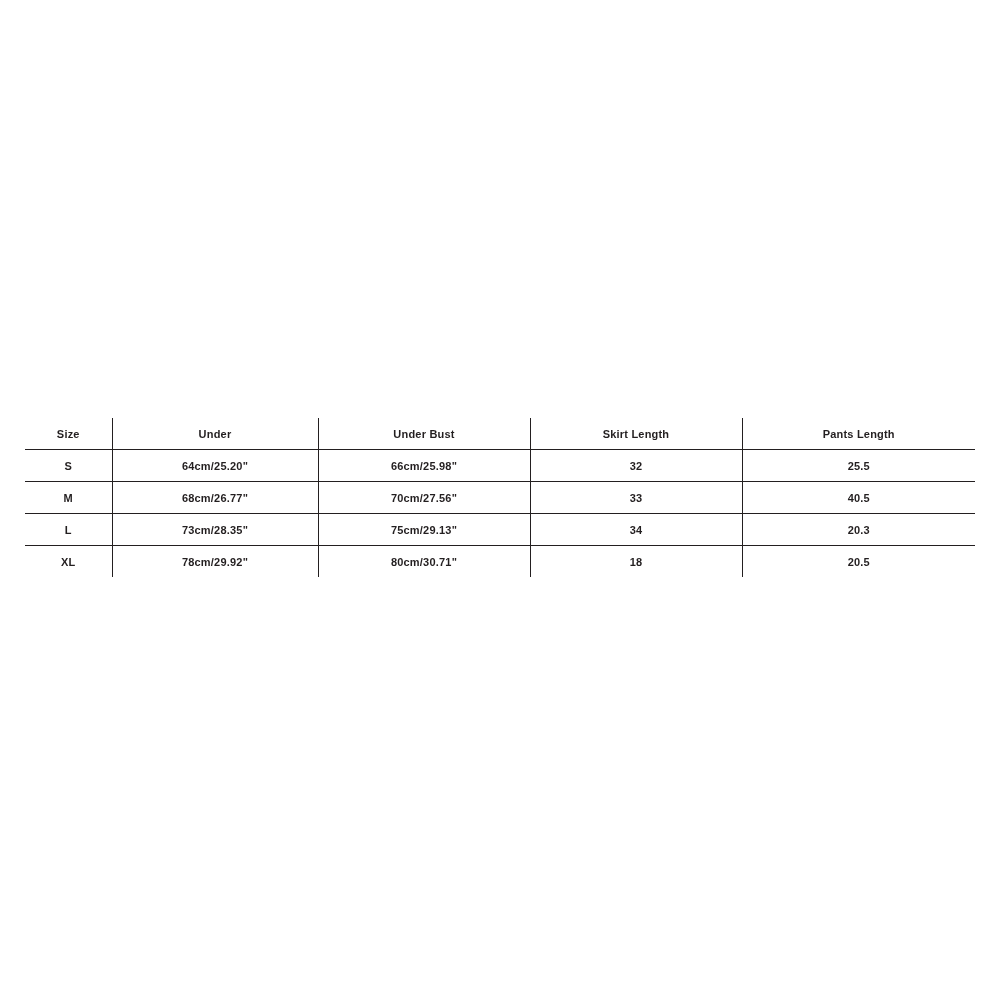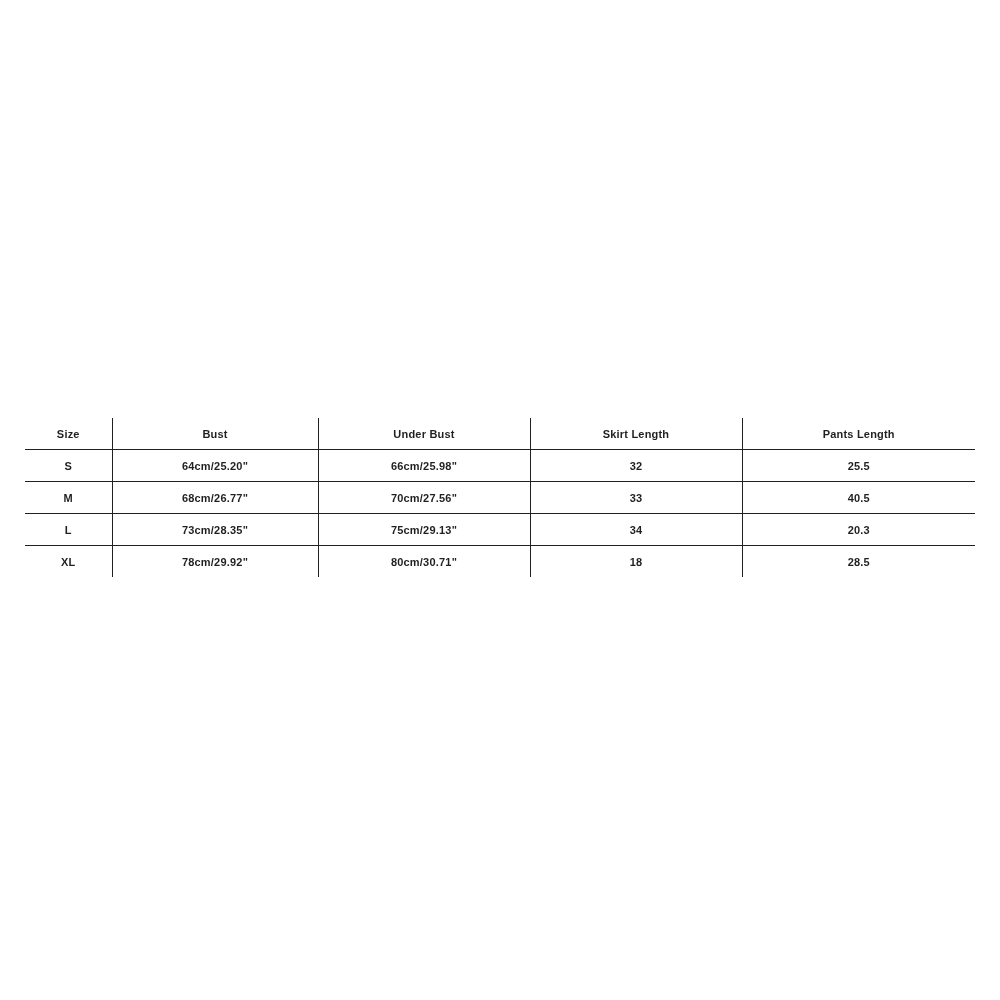--- a/index.html
+++ b/index.html
@@ -82,21 +82,21 @@
       <colgroup>
         <col class="col0">
         <col class="col1">
         <col class="col2">
         <col class="col3">
         <col class="col4">
       </colgroup>
       <tbody>
         <tr class="header-row">
           <td class="c0">Size</td>
-          <td class="c1">Bust</td>
+          <td class="c1">Under</td>
           <td class="c2">Under Bust</td>
           <td class="c3">Skirt Length</td>
           <td class="c4">Pants Length</td>
         </tr>
         <tr class="body-row">
           <td class="c0">S</td>
           <td class="c1">64cm/25.20"</td>
           <td class="c2">66cm/25.98"</td>
           <td class="c3">32</td>
           <td class="c4">25.5</td>
@@ -113,18 +113,18 @@
           <td class="c1">73cm/28.35"</td>
           <td class="c2">75cm/29.13"</td>
           <td class="c3">34</td>
           <td class="c4">20.3</td>
         </tr>
         <tr class="body-row">
           <td class="c0">XL</td>
           <td class="c1">78cm/29.92"</td>
           <td class="c2">80cm/30.71"</td>
           <td class="c3">18</td>
-          <td class="c4">28.5</td>
+          <td class="c4">20.5</td>
         </tr>
       </tbody>
     </table>
   </div>
 </div>
 
 </body></html>

